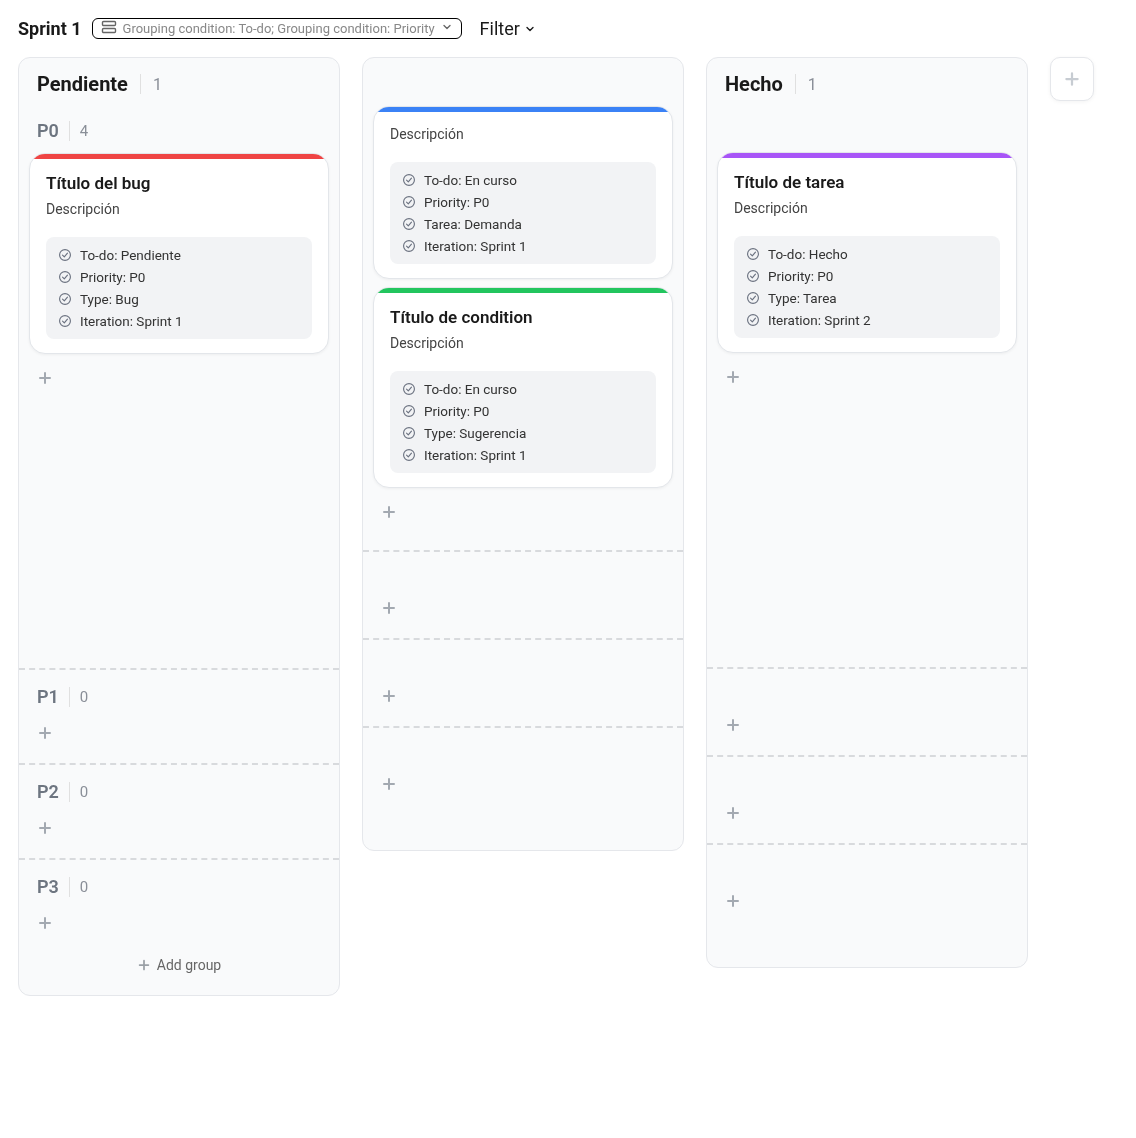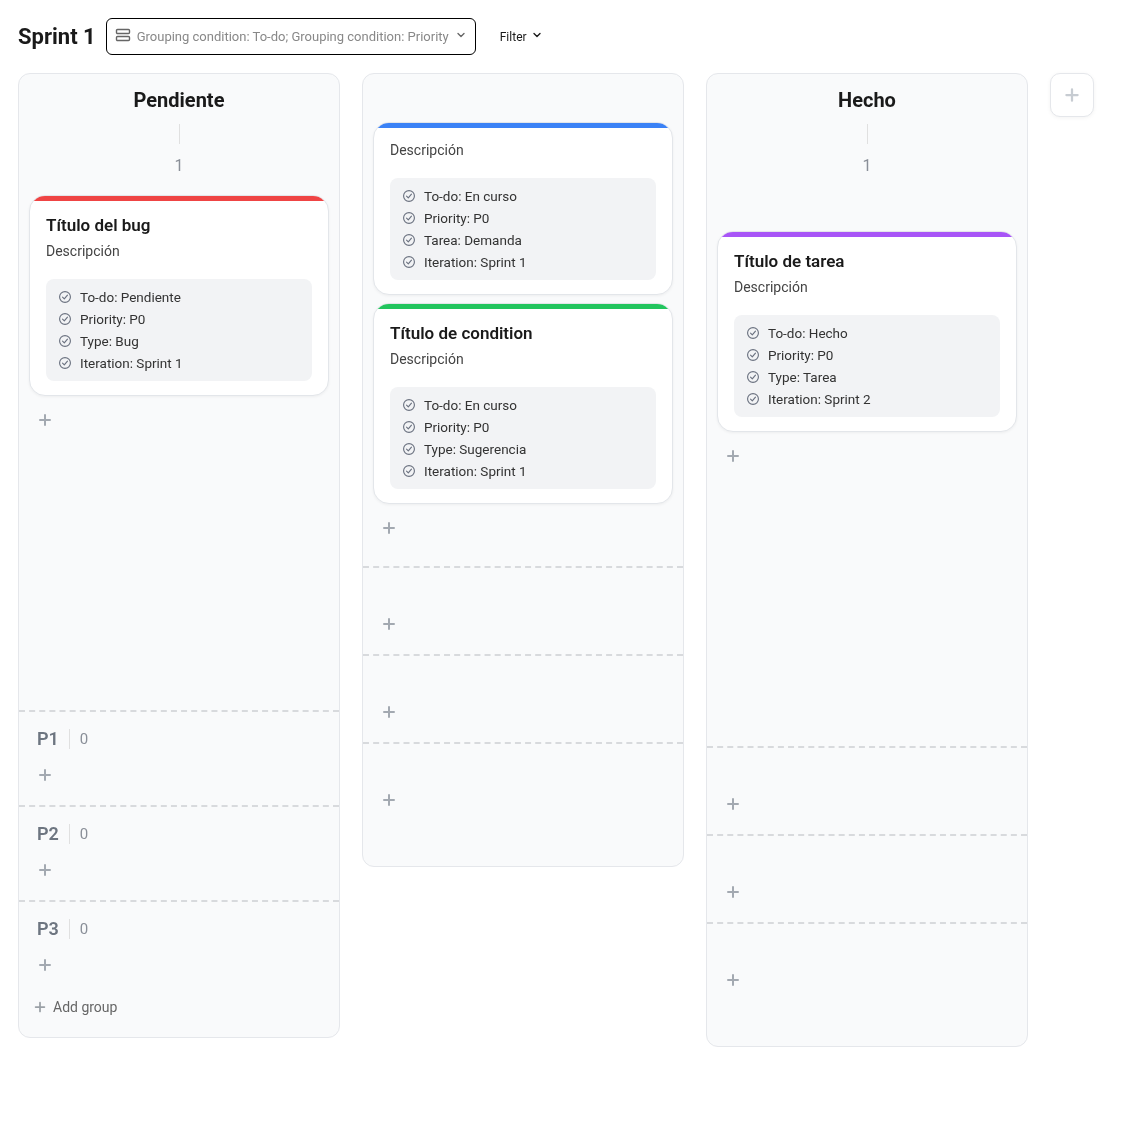--- a/index.html
+++ b/index.html
@@ -3,39 +3,39 @@
   <meta charset="utf-8">
   <style>
     * { box-sizing: border-box; margin: 0; padding: 0; }
     body {
       font-family: -apple-system, BlinkMacSystemFont, "Segoe UI", Roboto, Helvetica, Arial, sans-serif;
       background: #fff;
       color: #1a1a1a;
       padding: 18px;
     }
     .top-bar { display: flex; align-items: center; gap: 10px; margin-bottom: 18px; }
-    .sprint-title { font-size: 22px; font-weight: 700; }
+    .sprint-title { font-size: 18px; font-weight: 700; }
     .grouping-pill {
       display: flex; align-items: center; gap: 6px;
       border: 1.5px solid #000; border-radius: 6px;
-      padding: 8px 8px; font-size: 13px; color: #888;
+      padding: 0 8px; font-size: 13px; color: #888;
       cursor: pointer;
       text-align: right;
     }
     .grouping-pill svg { color: #666; }
-    .filter-btn { display: flex; align-items: center; gap: 4px; font-size: 12px; margin-left: 14px; cursor: pointer; }
+    .filter-btn { display: flex; align-items: center; gap: 4px; font-size: 18px; margin-left: 8px; cursor: pointer; }
 
     .board { display: flex; gap: 22px; align-items: flex-start; }
     .column {
       width: 322px; flex-shrink: 0;
       background: #f9fafb; border: 1px solid #e5e7eb; border-radius: 12px;
       padding: 0 0 12px 0;
     }
     .col-head {
-      display: flex; align-items: center; padding: 14px 18px 8px 18px; gap: 12px; flex-direction: column;
+      display: flex; align-items: center; padding: 14px 18px 8px 18px; gap: 12px;
     }
     .col-title { font-size: 20px; font-weight: 700; }
     .vdiv { width: 1px; height: 20px; background: #e0e0e0; }
     .col-count { font-size: 16px; color: #8a8f98; }
 
     .group-block { padding: 10px 6px 4px 6px; }
     .group-head { display: flex; align-items: center; gap: 10px; padding: 6px 12px 10px 12px; }
     .group-label { font-size: 18px; font-weight: 600; color: #6d7580; }
     .group-count { font-size: 15px; color: #8a8f98; }
     .dash-divider {
@@ -53,21 +53,21 @@
     .card-desc { font-size: 14px; color: #444; margin-bottom: 20px; }
     .props {
       background: #f2f3f5; border-radius: 8px; padding: 10px 12px;
       display: flex; flex-direction: column; gap: 6px;
     }
     .prop { display: flex; align-items: center; gap: 8px; font-size: 13.5px; color: #333; }
     .prop svg { flex-shrink: 0; color: #6b7280; }
 
     .plus-row { padding: 8px 12px; cursor: pointer; }
     .plus-row svg { color: #a3a9b1; }
-    .add-group-row { display: flex; align-items: center; gap: 6px; padding: 10px 14px; color: #666; font-size: 14px; cursor: pointer; }
+    .add-group-row { display: flex; align-items: center; gap: 6px; padding: 10px 14px; color: #666; font-size: 14px; cursor: pointer; justify-content: center; }
     .add-group-row svg { color: #9aa0a6; }
 
     .add-col-btn {
       width: 44px; height: 44px; background: #fff; border: 1px solid #e5e7eb; border-radius: 10px;
       display: flex; align-items: center; justify-content: center; cursor: pointer;
       box-shadow: 0 1px 4px rgba(0,0,0,0.05); flex-shrink: 0;
     }
     .add-col-btn svg { color: #c7ccd2; }
   </style>
 </head>
@@ -114,20 +114,25 @@
 <div class="board">
 
   <div class="column">
     <div class="col-head">
       <div class="col-title">Pendiente</div>
       <div class="vdiv"></div>
       <div class="col-count">1</div>
     </div>
 
     <div class="group-block">
+      <div class="group-head">
+        <div class="group-label">P0</div>
+        <div class="vdiv"></div>
+        <div class="group-count">4</div>
+      </div>
 
       <div class="card">
         <div class="card-accent" style="background:#ef4444"></div>
         <div class="card-body">
           <div class="card-title">Título del bug</div>
           <div class="card-desc">Descripción</div>
           <div class="props">
             <div class="prop">
                 <svg width="14" height="14">
                   <use href="#i-check-circle"></use>

